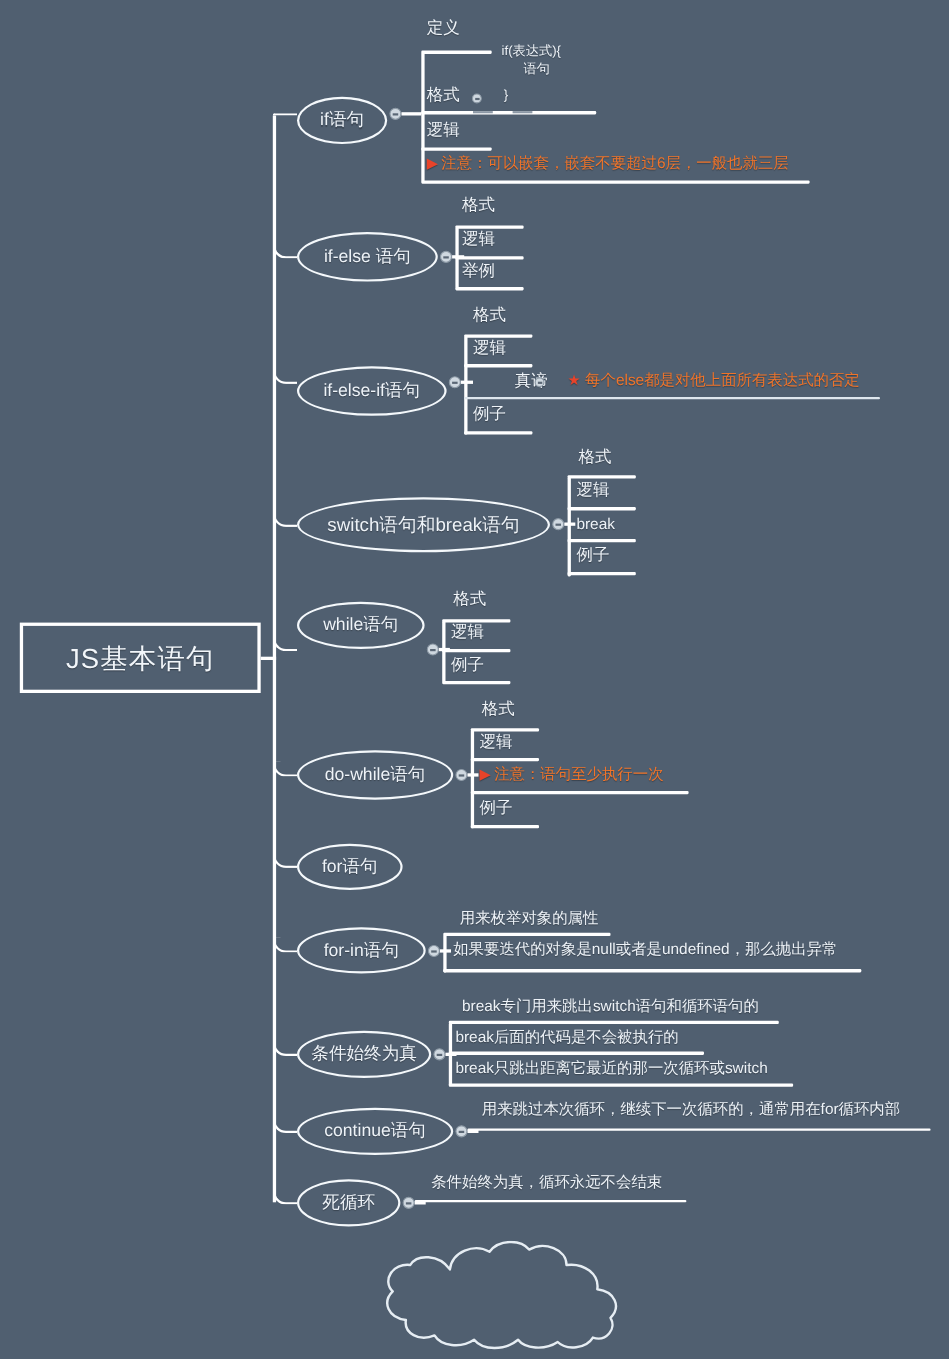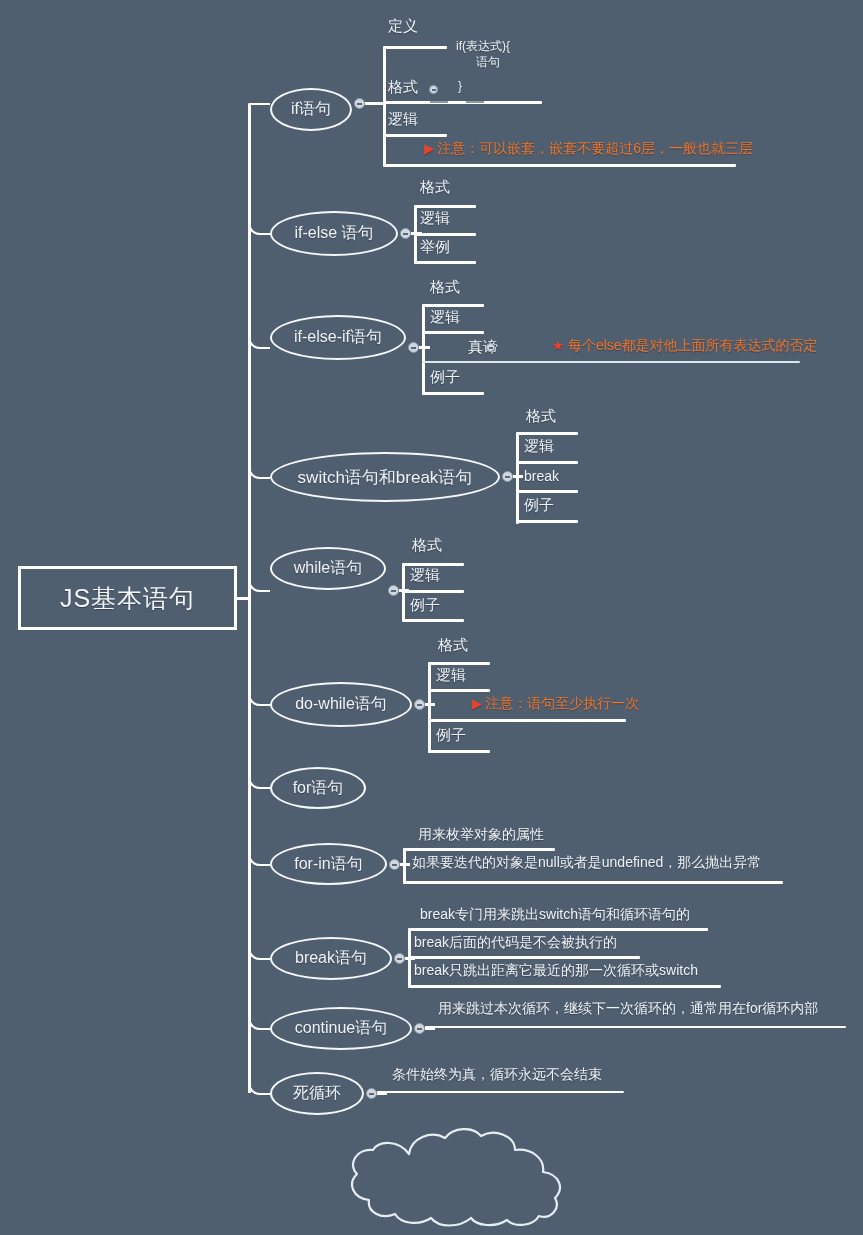--- a/index.html
+++ b/index.html
@@ -48,21 +48,21 @@
   }
 
   
   .leaf {
     position:absolute;
     white-space:nowrap;
     color:#eef3f8;
     text-shadow: 0 1px 1px rgba(0,0,0,.32);
     line-height: 1.1;
   }
-  .leaf.note { color:#f0742a;margin-left:36px; }
+  .leaf.note { color:#f0742a; }
   .leaf .flag { color:#e8432a; margin-right:3px; font-size:.95em; }
   .leaf .star { color:#e8432a; margin-right:4px; font-size:.95em; }
 
   
   .ubar { position:absolute; background:#ffffff; height:3px; border-radius:1px; }
   
   .vbar { position:absolute; background:#ffffff; width:3px; border-radius:1px; }
   .hline { position:absolute; background:#ffffff; height:2.5px; }
   .vline { position:absolute; background:#ffffff; width:2.5px; }
 
@@ -174,21 +174,21 @@
     <span>逻辑</span>
   </div>
   <div class="ubar" style="left:414px; top:233px; width:62px;"></div>
 
   <div class="leaf" style="left:420px; top:239px; font-size:15px;">
     <span>举例</span>
   </div>
   <div class="ubar" style="left:414px; top:261px; width:62px;"></div>
 
   <div class="elbow" style="left:248px; top:335px; width:22px; height:14px;"></div>
-  <div class="oval" style="left:270px; top:315px; width:136px; height:45px; font-size:16px;align-items:center;">
+  <div class="oval" style="left:270px; top:333px; width:136px; height:45px; font-size:16px;align-items:center;">
     <span>if-else-if语句</span>
   </div>
   <div class="dot" style="left:408px; top:342px;"></div>
   <div class="hline" style="left:419px; top:346px; width:11px;"></div>
 
   <div class="vbar" style="left:422px; top:306px; height:89px;"></div>
 
   <div class="leaf" style="left:430px; top:279px; font-size:15px;">
     <span>格式</span>
   </div>
@@ -314,21 +314,21 @@
   </div>
   <div class="ubar" style="left:403px; top:848px; width:152px;"></div>
 
   <div class="leaf" style="left:412px; top:855px; font-size:14px;">
     <span>如果要迭代的对象是null或者是undefined，那么抛出异常</span>
   </div>
   <div class="ubar" style="left:403px; top:881px; width:380px;"></div>
 
   <div class="elbow" style="left:248px; top:946px; width:22px; height:14px;"></div>
   <div class="oval" style="left:270px; top:937px; width:122px; height:43px; font-size:16px;">
-    <span>break语句</span>
+    <span>条件始终为真</span>
   </div>
   <div class="dot" style="left:394px; top:953px;"></div>
   <div class="hline" style="left:405px; top:957px; width:10px;"></div>
 
   <div class="vbar" style="left:408px; top:930px; height:57px;"></div>
 
   <div class="leaf" style="left:420px; top:907px; font-size:14px;">
     <span>break专门用来跳出switch语句和循环语句的</span>
   </div>
   <div class="ubar" style="left:408px; top:928px; width:300px;"></div>

